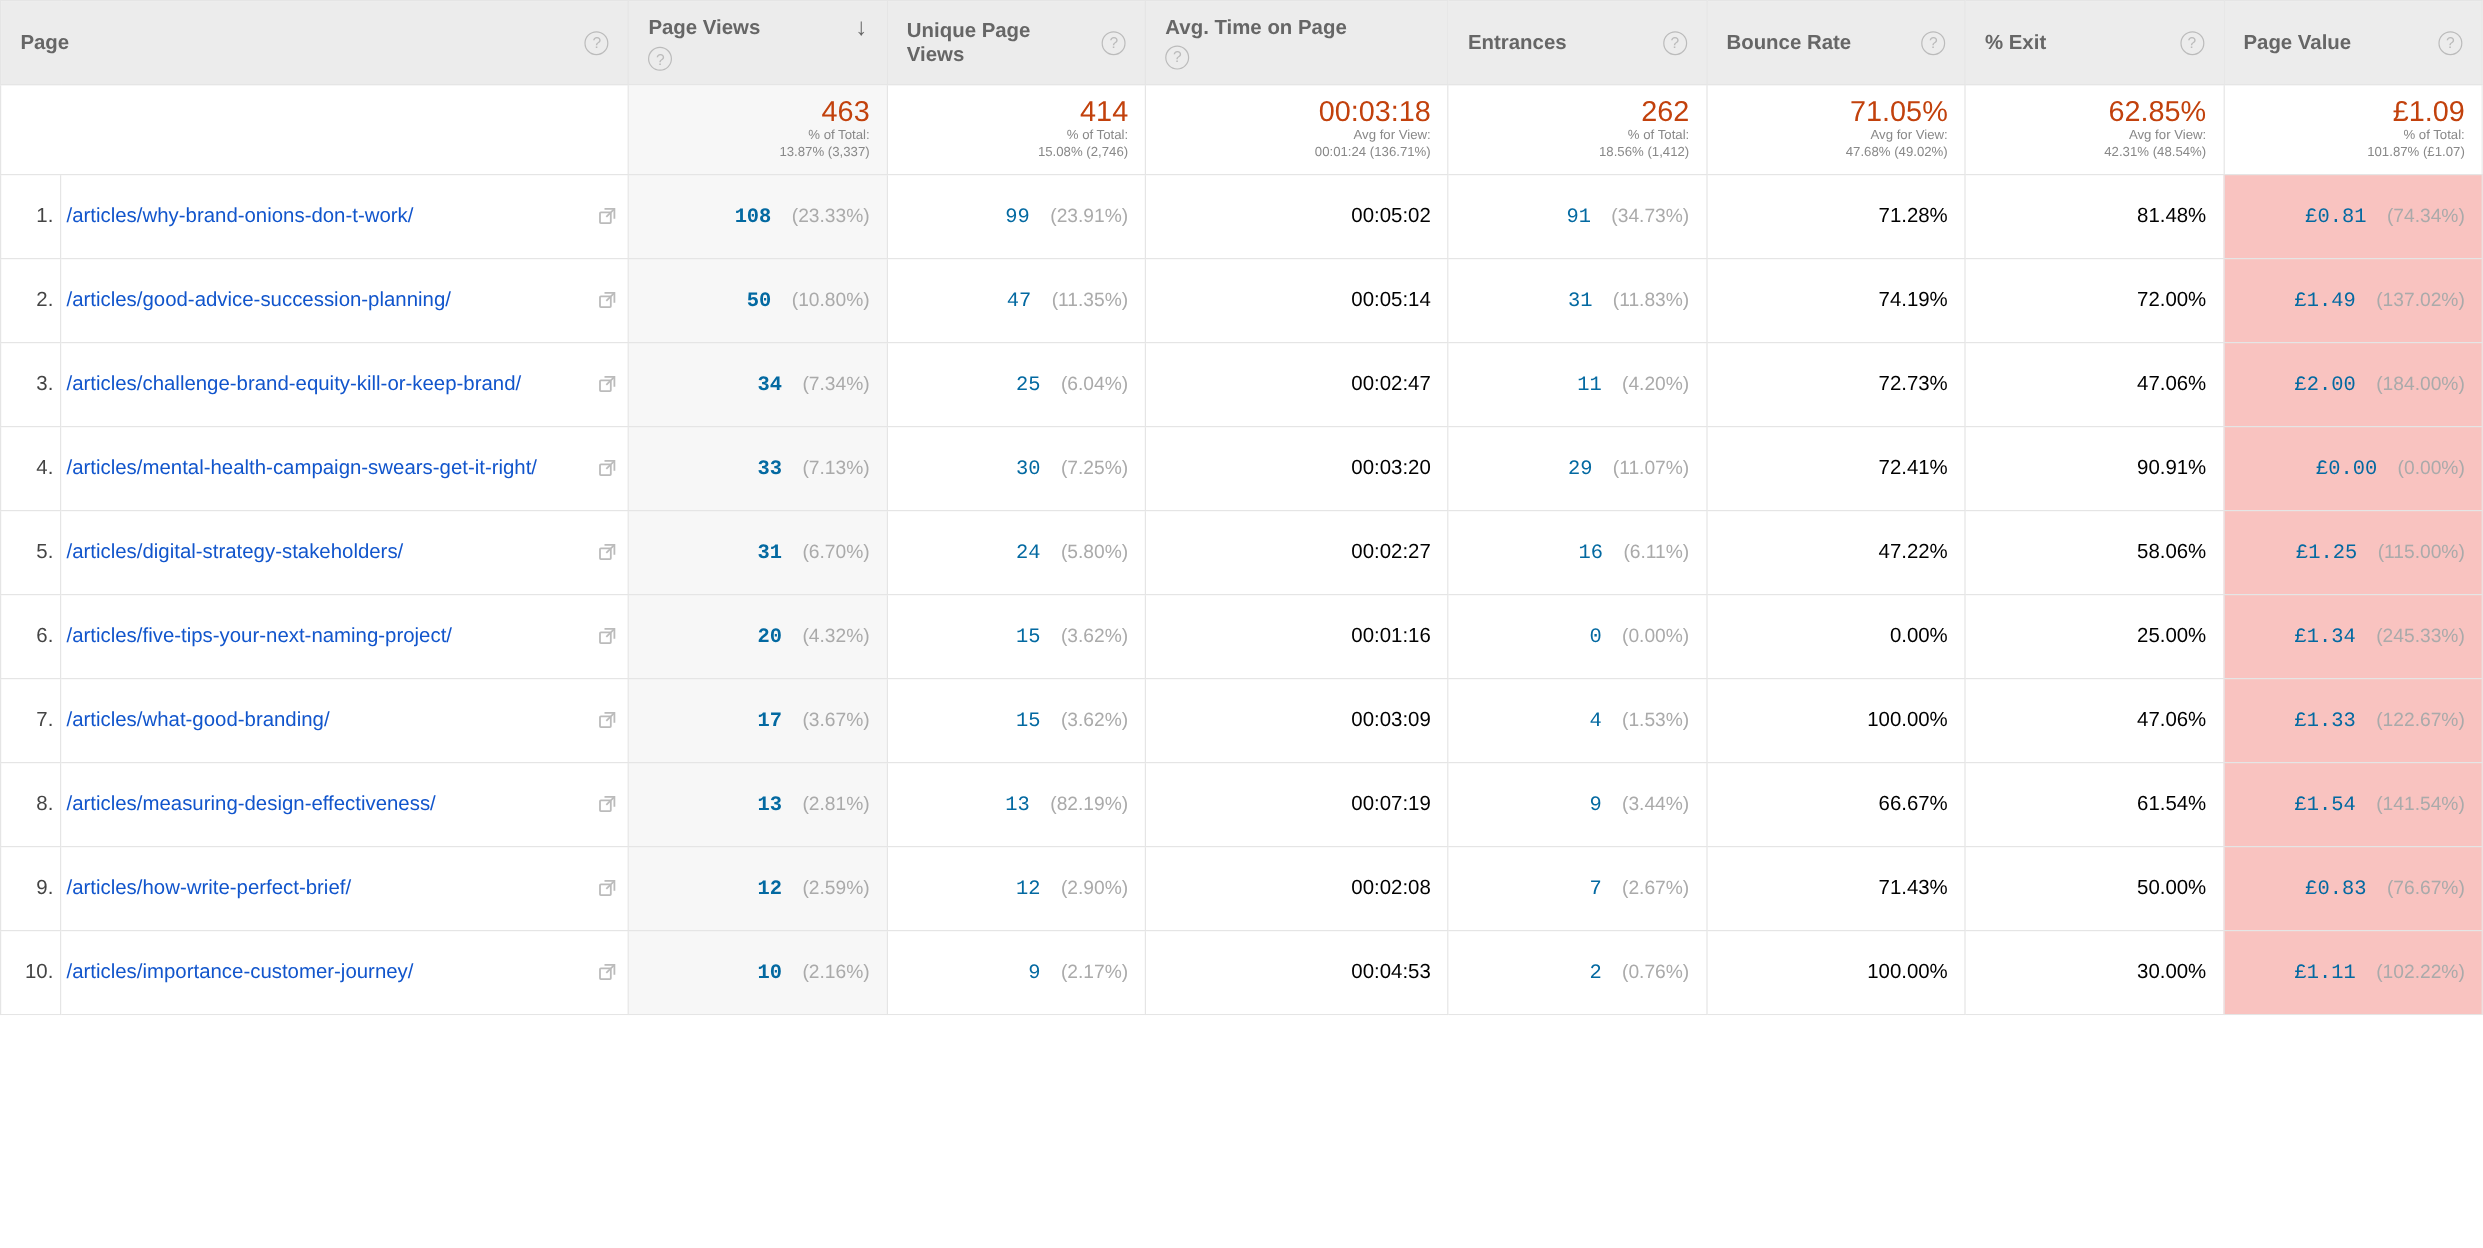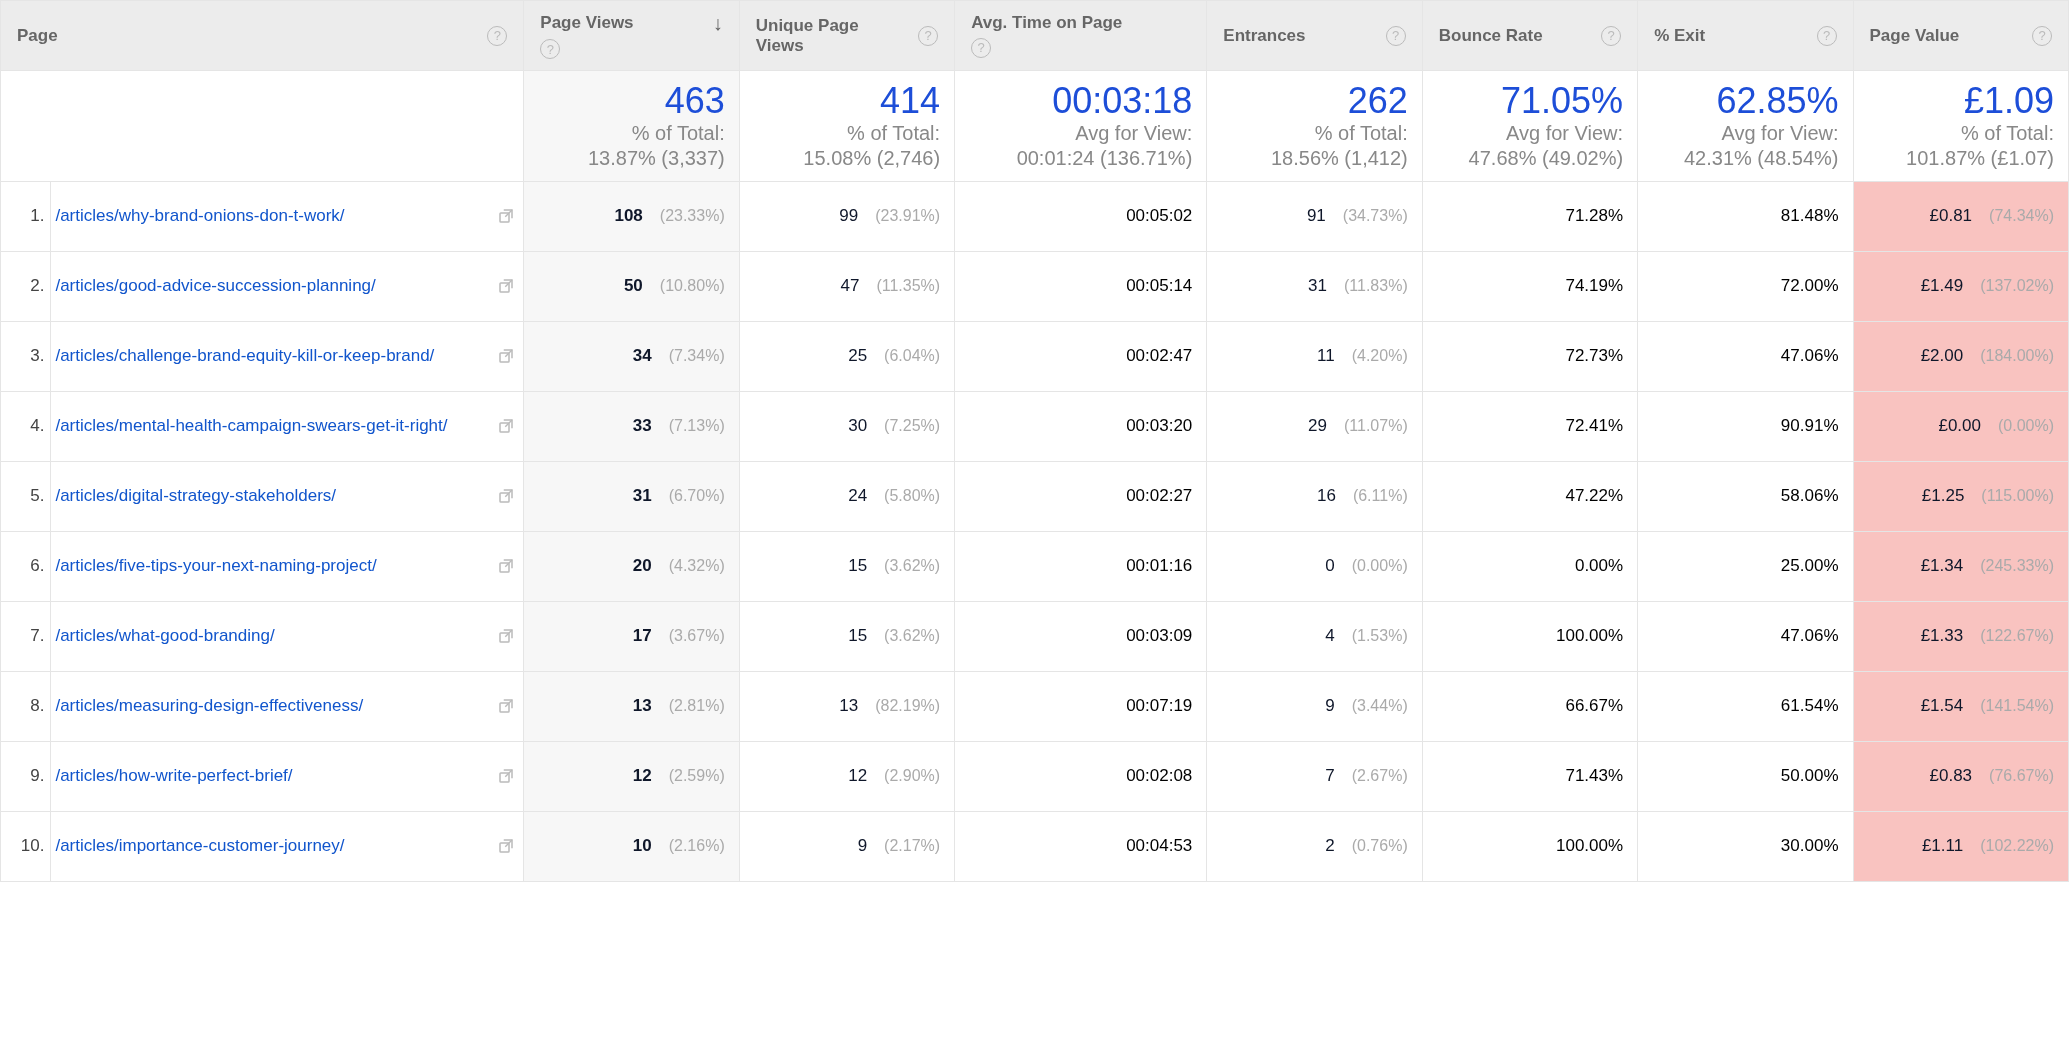--- a/index.html
+++ b/index.html
@@ -54,28 +54,28 @@
     color: #666;
     flex-shrink: 0;
   }
   
   tr.summary td {
     text-align: right;
     padding: 10px 14px;
     vertical-align: top;
   }
   tr.summary .big-val {
-    font-size: 36px;
-    color: #1d4ed8;
+    font-size: 24px;
+    color: #c2410c;
     line-height: 1.1;
     display: block;
   }
   tr.summary .sub-line {
     display: block;
-    font-size: 20px;
+    font-size: 11px;
     color: #888;
     line-height: 1.25;
   }
   
   tr.data td { height: 70px; }
   td.idx {
     text-align: right;
     padding: 0 6px 0 0;
     color: #444;
   }
@@ -97,21 +97,22 @@
   .popout-icon {
     color: #bbb;
     flex-shrink: 0;
   }
   .popout-icon svg { display: block; }
   td.metric {
     text-align: right;
     padding: 0 14px;
   }
   td.metric .main-val {
-    color: #0f172a;
+    color: #0369a1;
+    font-family: Liberation Mono, monospace;
   }
   td.metric.sorted .main-val { font-weight: bold; }
   td.metric .pct {
     color: #aaa;
     font-size: 16px;
     margin-left: 17px;
   }
   td.metric.sorted { background: #f7f7f7; }
   td.metric.highlight { background: #f9c3c0; }
   td.plain { text-align: right; padding: 0 14px; color: #000000; }

